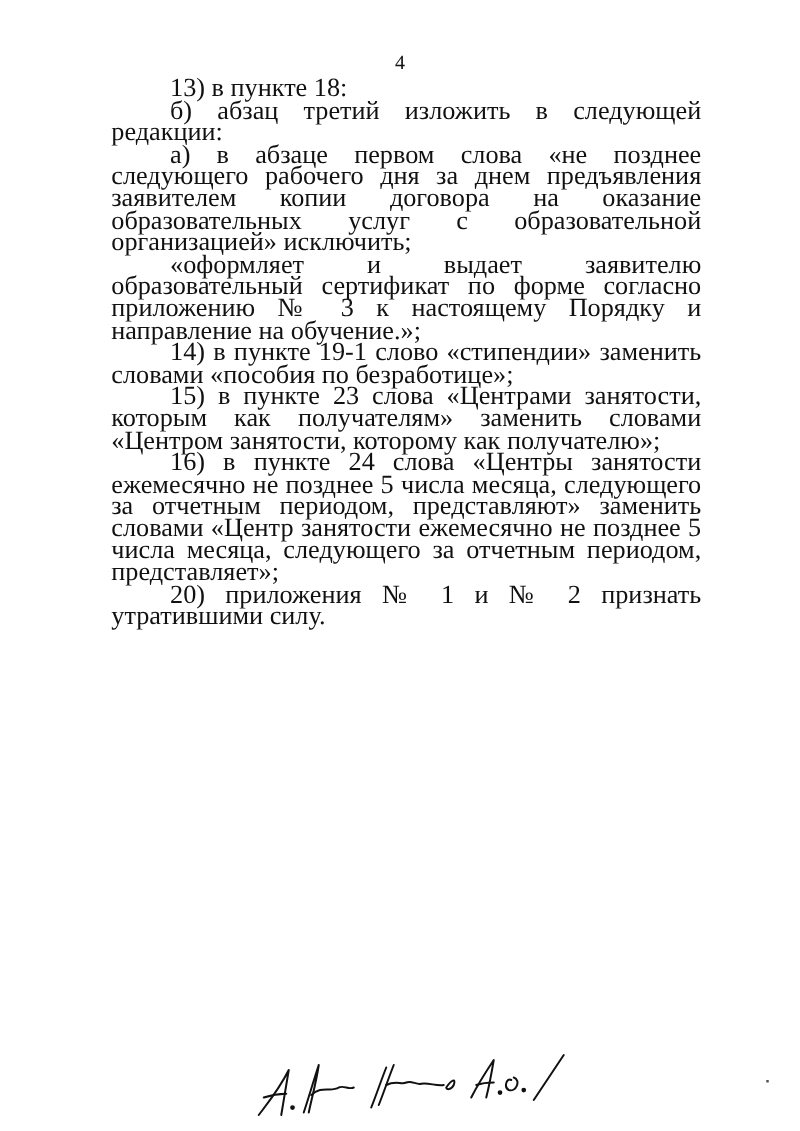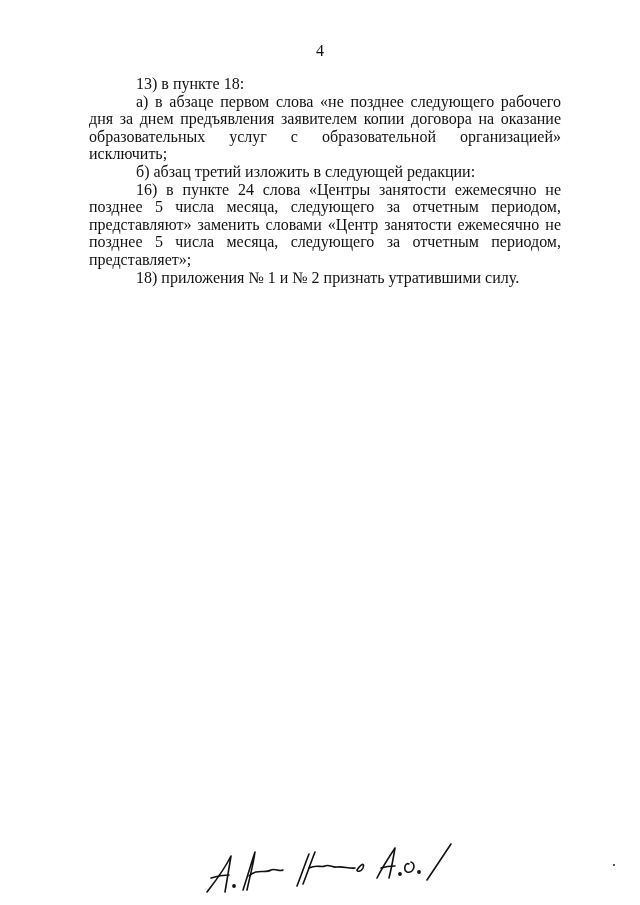--- a/index.html
+++ b/index.html
@@ -19,24 +19,24 @@
       position: absolute;
       top: 42px;
       left: 0;
       width: 640px;
       text-align: center;
       font-size: 16px;
       line-height: 18px;
     }
     .body-text {
       position: absolute;
-      top: 75px;
+      top: 62px;
       left: 89px;
       width: 472px;
-      font-size: 16px;
+      font-size: 21px;
       line-height: 17.6px;
     }
     .para {
       margin: 0;
       text-align: justify;
       text-indent: 47px;
       hyphens: none;
     }
     .signature {
       position: absolute;
@@ -54,24 +54,27 @@
       background: #555;
     }
   </style>
 </head>
 <body>
 
 <div class="page-number">4</div>
 
 <div class="body-text">
   <p class="para">13) в пункте 18:</p>
+  <p class="para">б) абзац третий изложить в следующей редакции:</p>
   <p class="para">а) в абзаце первом слова «не позднее следующего рабочего дня за днем предъявления заявителем копии договора на оказание образовательных услуг с образовательной организацией» исключить;</p>
-  <p class="para">б) абзац третий изложить в следующей редакции:</p>
+  <p class="para">«оформляет и выдает заявителю образовательный сертификат по форме согласно приложению № 3 к настоящему Порядку и направление на обучение.»;</p>
+  <p class="para">14) в пункте 19-1 слово «стипендии» заменить словами «пособия по безработице»;</p>
+  <p class="para">15) в пункте 23 слова «Центрами занятости, которым как получателям» заменить словами «Центром занятости, которому как получателю»;</p>
   <p class="para">16) в пункте 24 слова «Центры занятости ежемесячно не позднее 5 числа месяца, следующего за отчетным периодом, представляют» заменить словами «Центр занятости ежемесячно не позднее 5 числа месяца, следующего за отчетным периодом, представляет»;</p>
-  <p class="para">18) приложения № 1 и № 2 признать утратившими силу.</p>
+  <p class="para">20) приложения № 1 и № 2 признать утратившими силу.</p>
 </div>
 
 <div class="signature">
   <svg width="280" height="62" viewBox="0 0 280 62" fill="none" stroke="#111" stroke-width="1.6" stroke-linecap="round" stroke-linejoin="round">
 
     <path d="M2 54 C8 46, 18 34, 26 18 C24 30, 22 42, 20 54"></path>
     <path d="M6 40 C12 38, 18 37, 24 37"></path>
     <circle cx="29" cy="48" r="1.1" fill="#111"></circle>
 
     <path d="M38 52 C42 40, 46 26, 50 14 C48 28, 44 42, 42 52"></path>

